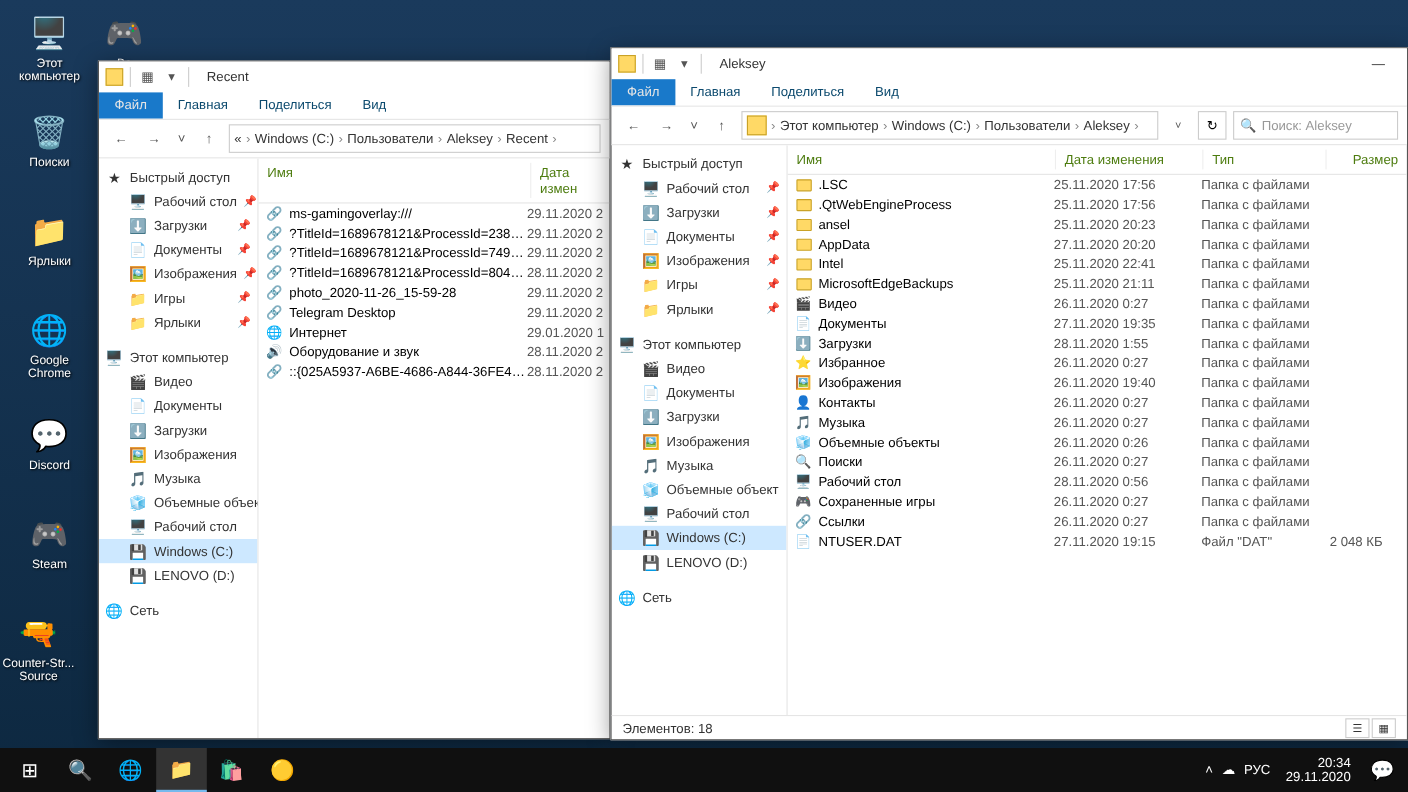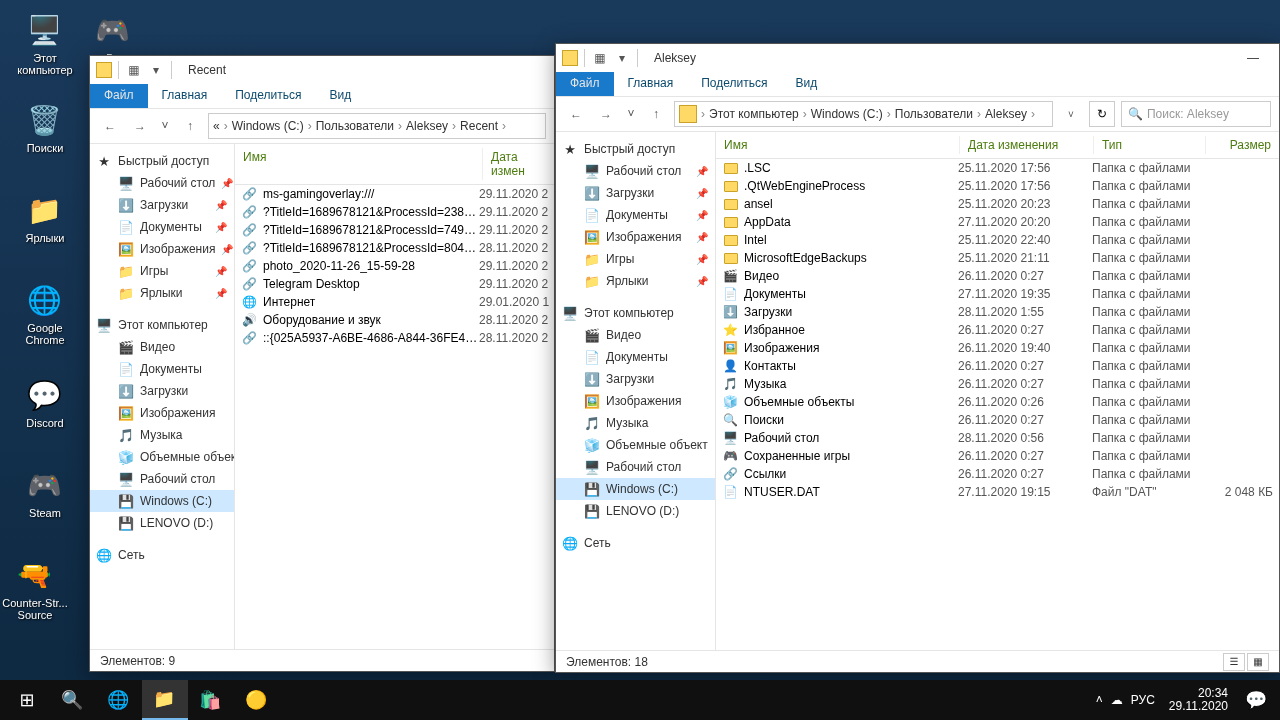--- a/index.html
+++ b/index.html
@@ -202,23 +202,20 @@
             <span class="fdate">28.11.2020 2</span>
           </div>
           <div class="row">
             <span class="fic">🔗</span>
             <span class="fname" style="width:220px">::{025A5937-A6BE-4686-A844-36FE4BEC8...</span>
             <span class="fdate">28.11.2020 2</span>
           </div>
         </div>
     </div>
   </div>
-  <div class="status">
-    <span>Элементов: 9</span>
-  </div>
 </div>
 
 <div class="window" style="left:555px;top:43px;width:725px;height:630px">
   <div class="titlebar">
     <span class="ticon"></span>
     <span class="sep"></span>
     <span class="qat">
         <span>▦</span>
         <span>▾</span>
       </span>
@@ -327,21 +324,21 @@
             <span class="fname" style="width:218px">AppData</span>
             <span class="fdate" style="width:134px">27.11.2020 20:20</span>
             <span class="ftype" style="width:112px">Папка с файлами</span>
             <span class="fsize" style="flex:1;text-align:right;padding-right:6px"></span>
           </div>
           <div class="row">
             <span class="fic">
               <span class="ic-folder"></span>
             </span>
             <span class="fname" style="width:218px">Intel</span>
-            <span class="fdate" style="width:134px">25.11.2020 22:40</span>
+            <span class="fdate" style="width:134px">25.11.2020 22:41</span>
             <span class="ftype" style="width:112px">Папка с файлами</span>
             <span class="fsize" style="flex:1;text-align:right;padding-right:6px"></span>
           </div>
           <div class="row">
             <span class="fic">
               <span class="ic-folder"></span>
             </span>
             <span class="fname" style="width:218px">MicrosoftEdgeBackups</span>
             <span class="fdate" style="width:134px">25.11.2020 21:11</span>
             <span class="ftype" style="width:112px">Папка с файлами</span>
@@ -429,21 +426,21 @@
             <span class="fname" style="width:218px">Ссылки</span>
             <span class="fdate" style="width:134px">26.11.2020 0:27</span>
             <span class="ftype" style="width:112px">Папка с файлами</span>
             <span class="fsize" style="flex:1;text-align:right;padding-right:6px"></span>
           </div>
           <div class="row">
             <span class="fic">📄</span>
             <span class="fname" style="width:218px">NTUSER.DAT</span>
             <span class="fdate" style="width:134px">27.11.2020 19:15</span>
             <span class="ftype" style="width:112px">Файл "DAT"</span>
-            <span class="fsize" style="flex:1;text-align:right;padding-right:6px">2 048 КБ</span>
+            <span class="fsize" style="flex:1;text-align:right;padding-right:22px">2 048 КБ</span>
           </div>
         </div>
     </div>
   </div>
   <div class="status">
     <span>Элементов: 18</span>
     <div class="viewbtns">
         <span>☰</span>
         <span>▦</span>
       </div>

